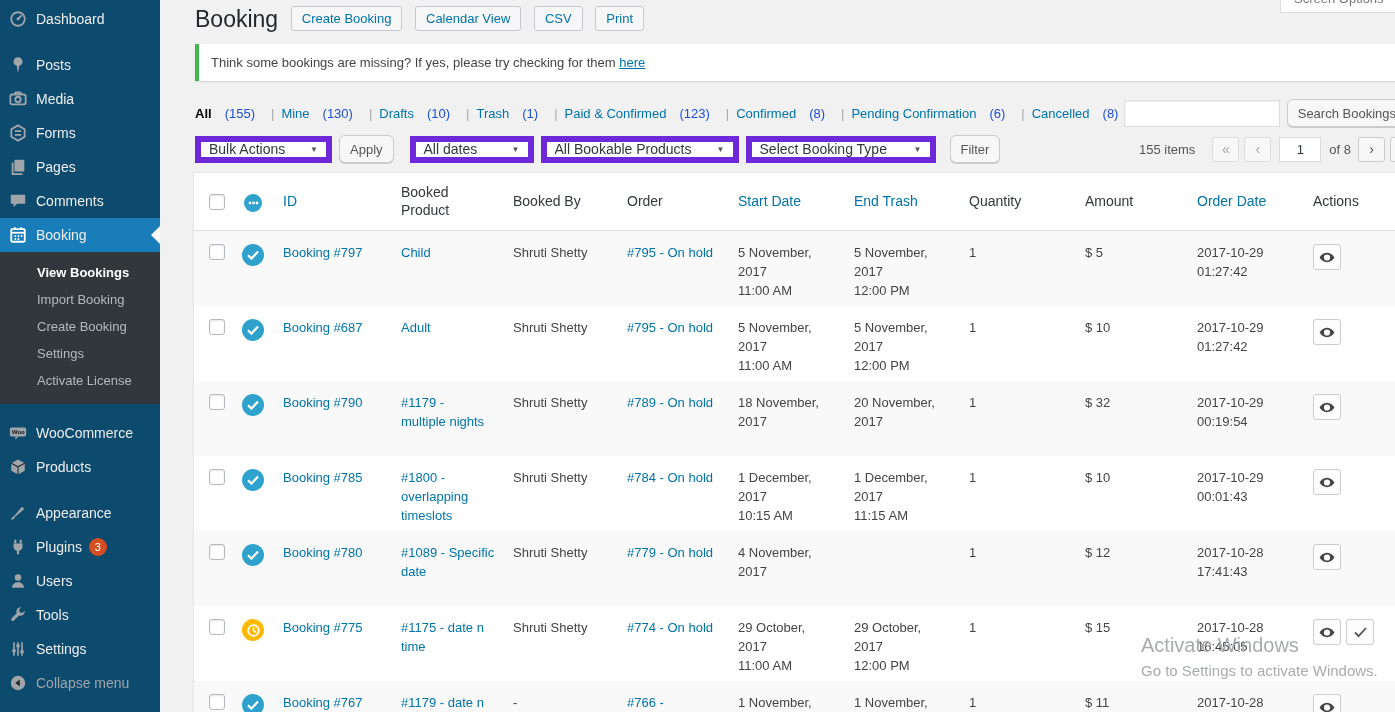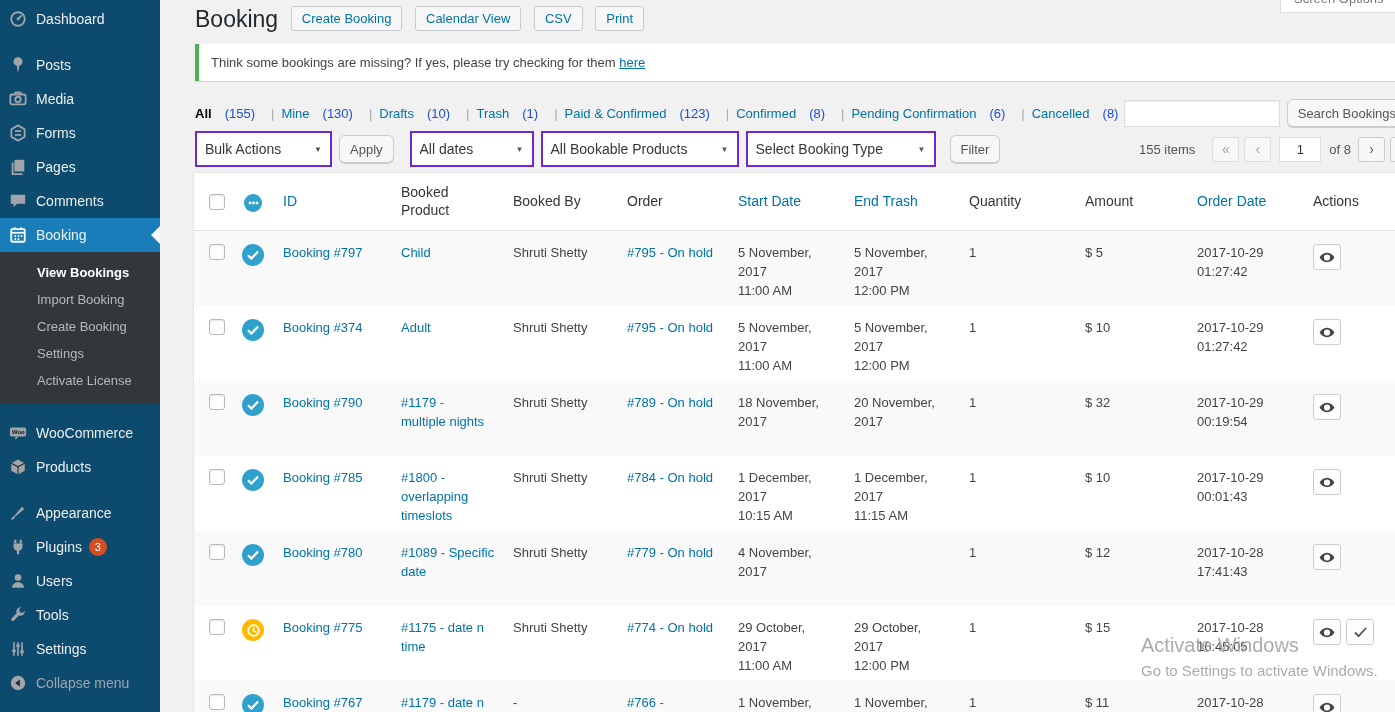--- a/index.html
+++ b/index.html
@@ -102,21 +102,21 @@
     color: #555; font-size: 13px; cursor: pointer;
     box-shadow: 0 1px 0 #ccc;
   }
 
   .tablenav {
     margin: 8px 0 0 23px; width: 1212px; height: 28px;
     display: flex; justify-content: space-between; align-items: center;
   }
   .tn-left { display: flex; align-items: center; }
   .select {
-    height: 36px; background: #fff; border: 2px solid #6d28d9;
+    height: 27px; background: #fff; border: 6px solid #6d28d9;
     display: flex; align-items: center; justify-content: space-between;
     padding: 0 8px; font-size: 14px; color: #32373c; cursor: pointer;
     margin-right: 7px;
   }
   .select .chev { font-size: 8px; color: #555; margin-left: 8px; }
   .gap { margin-right: 16px; }
   .tn-right { display: flex; align-items: center; }
   .displaying-num { color: #555; margin-right: 12px; }
   .pgbtn {
     display: inline-flex; align-items: center; justify-content: center;
@@ -484,21 +484,21 @@
         </div>
         <div class="trow">
           <div class="cell cbcell">
             <div class="checkbox"></div>
           </div>
           <div class="cell"><span class="sicon confirmed">
               <svg width="12" height="10" viewBox="0 0 12 10">
                 <path d="M1 5.2 L4.4 8.6 L11 1.4" stroke="#fff" stroke-width="2.2" fill="none"></path>
               </svg>
             </span></div>
-          <div class="cell"><a class="wp-link pre">Booking #374</a></div>
+          <div class="cell"><a class="wp-link pre">Booking #687</a></div>
           <div class="cell"><a class="wp-link pre">Adult</a></div>
           <div class="cell pre">Shruti Shetty</div>
           <div class="cell"><a class="wp-link pre">#795 - On hold</a></div>
           <div class="cell pre">5 November,
 2017
 11:00 AM</div>
           <div class="cell pre">5 November,
 2017
 12:00 PM</div>
           <div class="cell">1</div>

